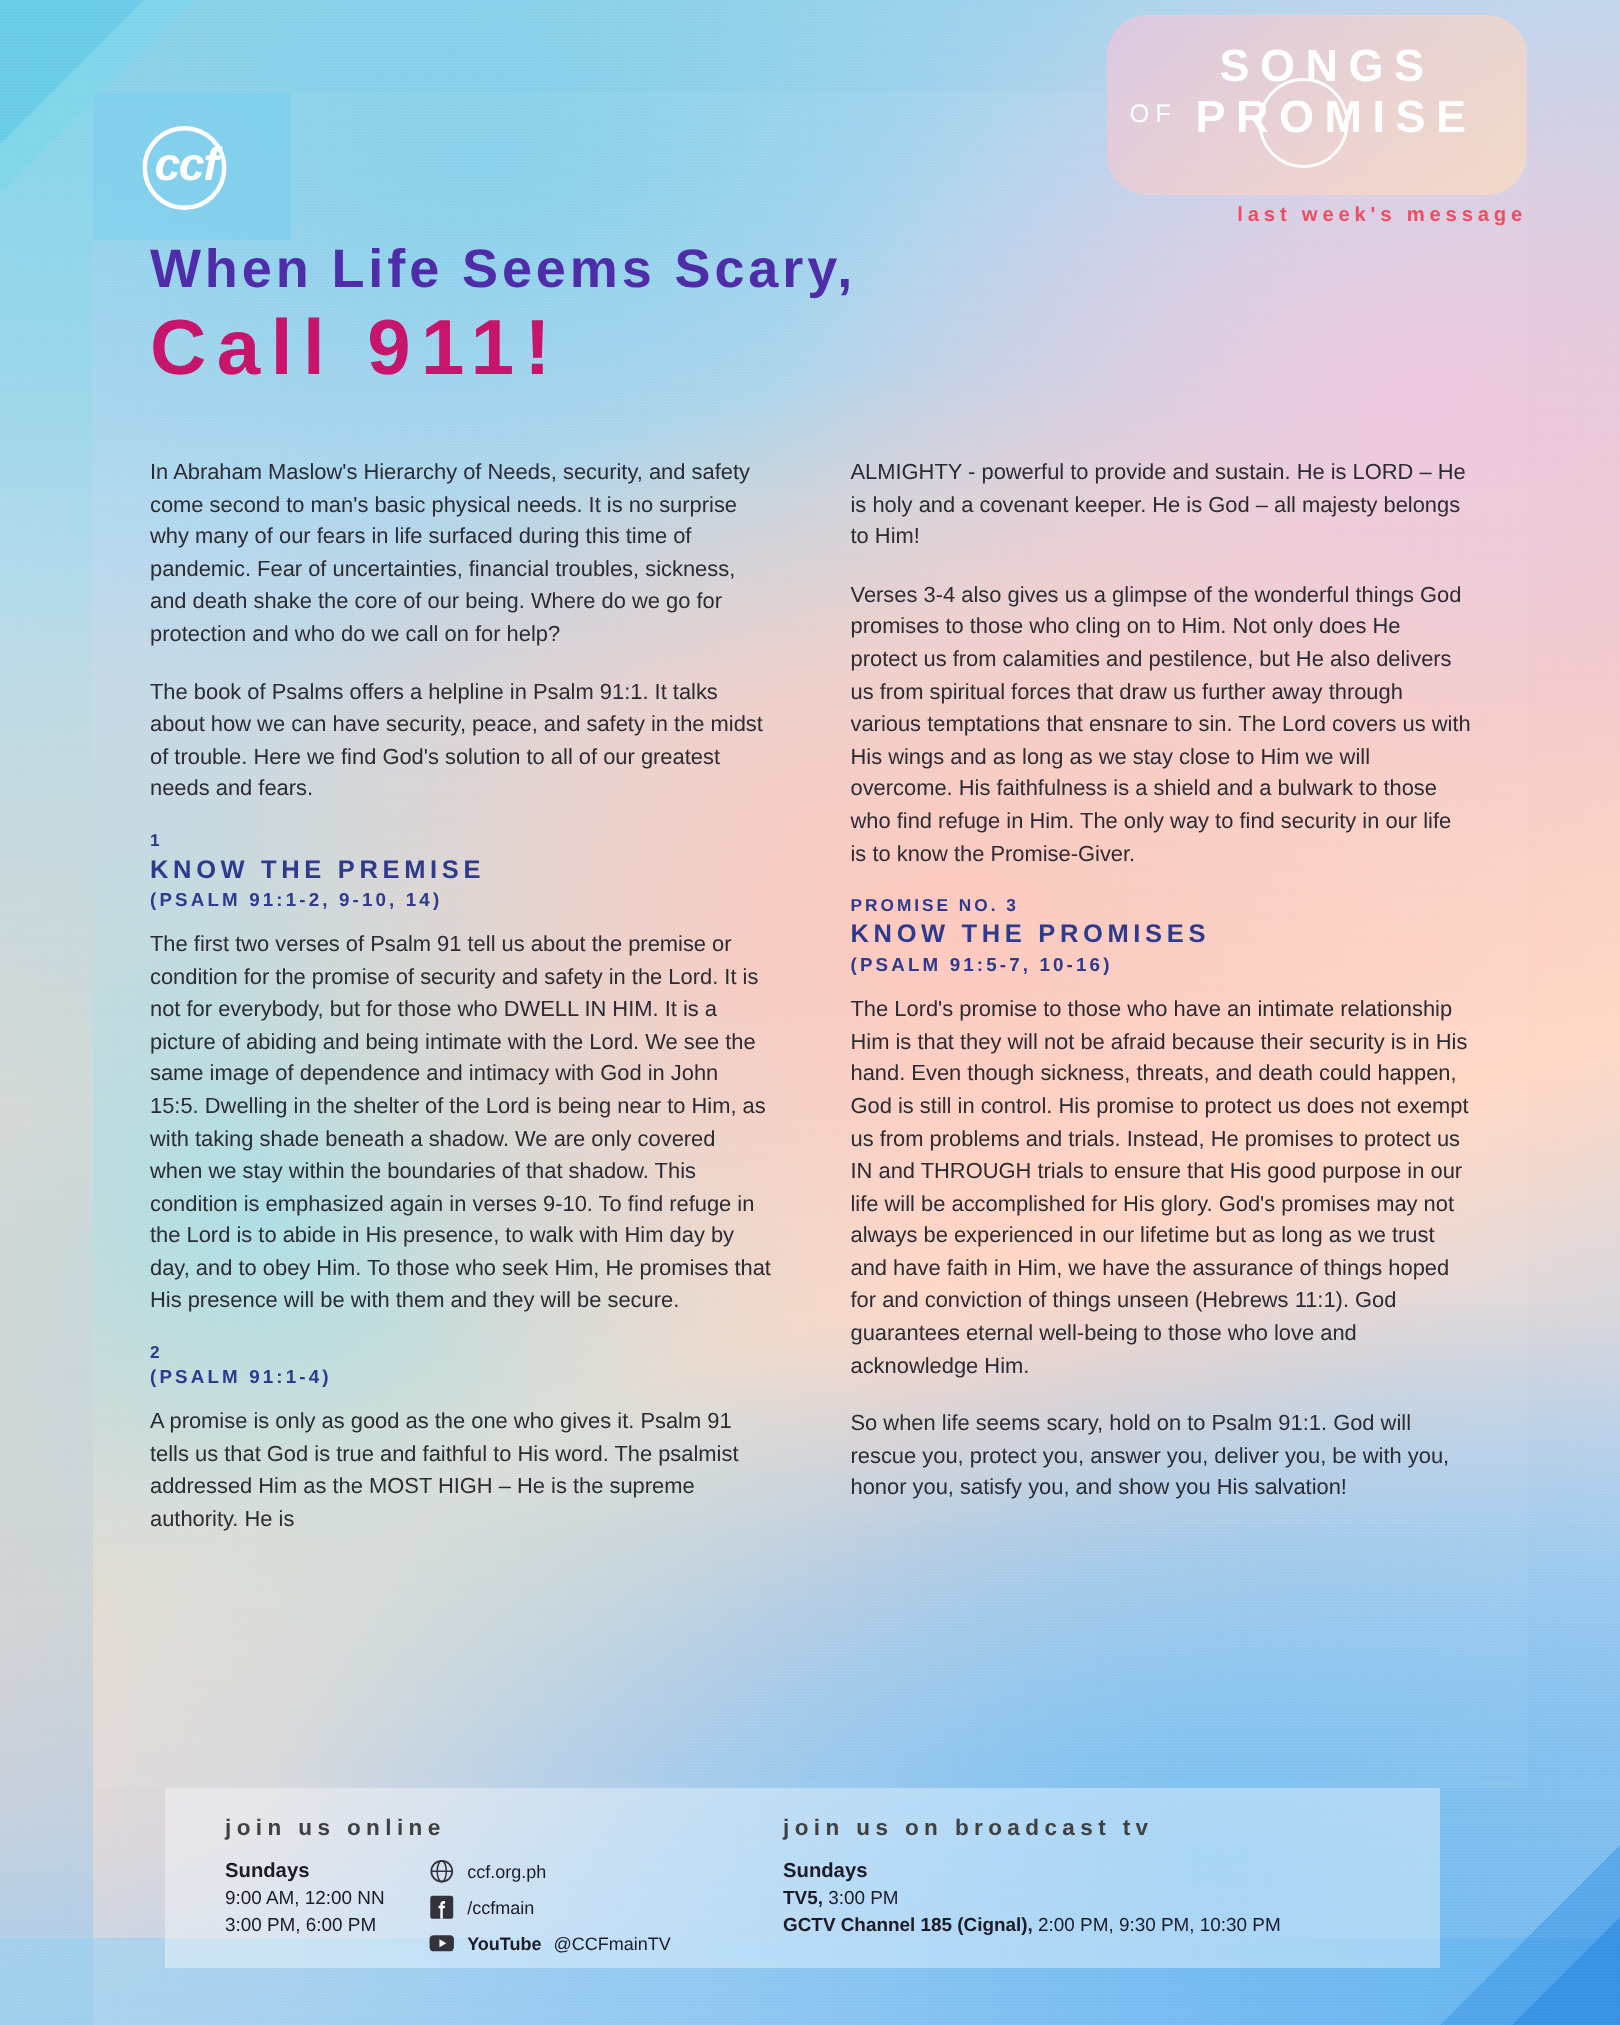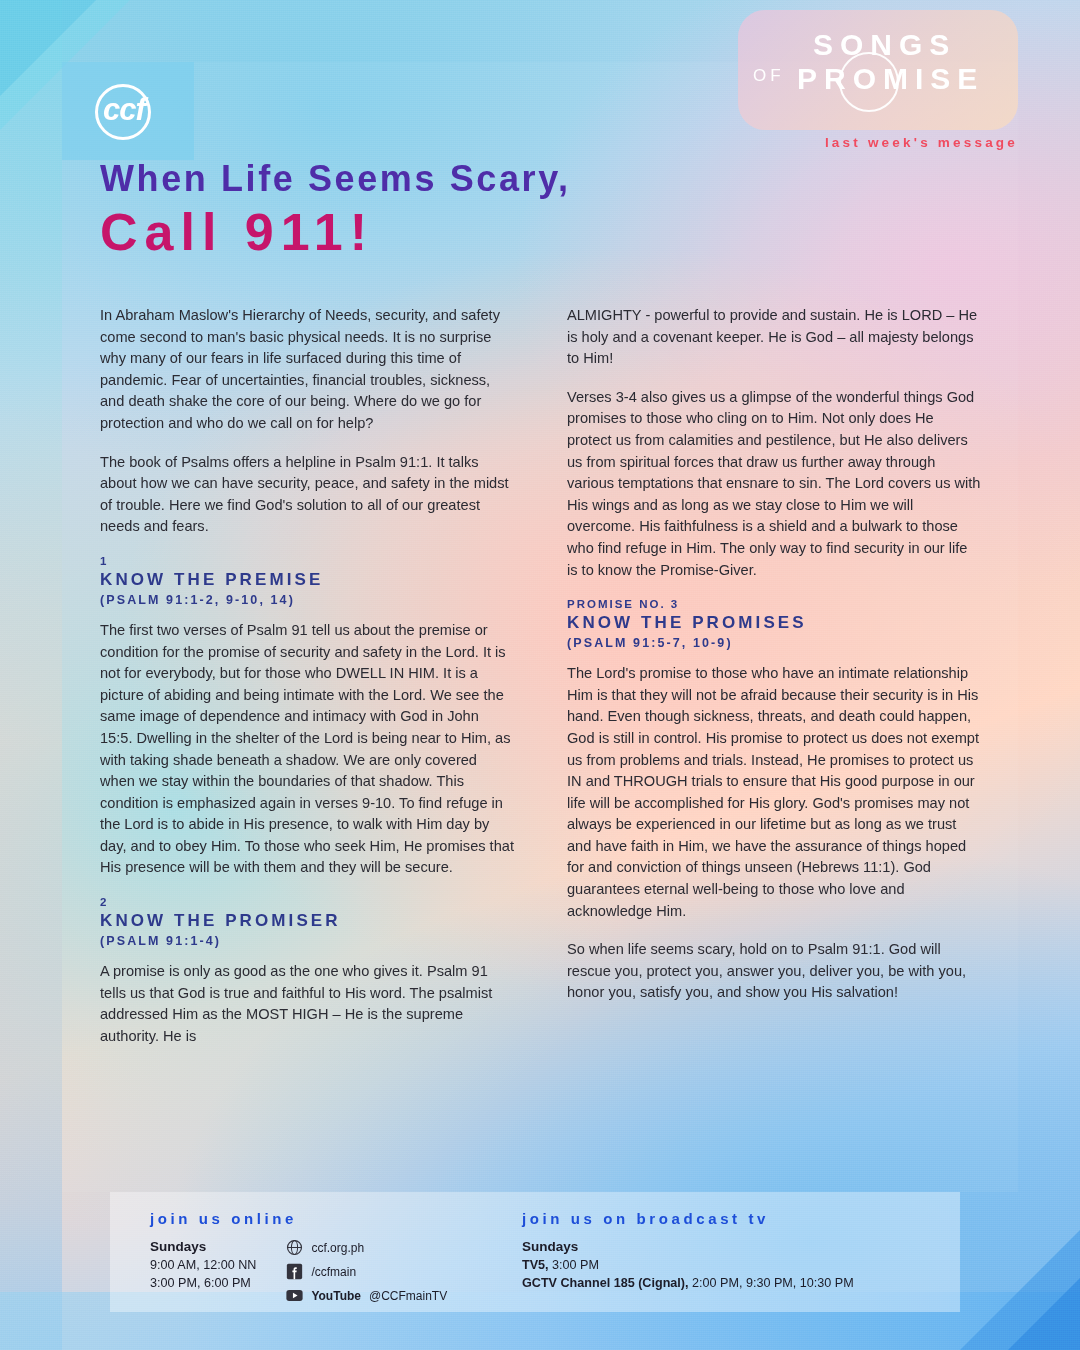--- a/index.html
+++ b/index.html
@@ -265,21 +265,21 @@
     width: 850px;
     height: 120px;
     background: rgba(255,255,255,0.38);
     padding: 18px 40px 0 40px;
     box-sizing: border-box;
     display: flex;
   }
   .foot-col-left { width: 372px; }
   .foot-col-right { flex: 1; }
   .foot-head {
-    color: #1d4ed8;
+    color: #404040;
     font-size: 15px;
     font-weight: bold;
     letter-spacing: 3.6px;
     margin-bottom: 12px;
   }
   .foot-sub {
     color: #1c1c28;
     font-size: 13.5px;
     font-weight: bold;
     margin-bottom: 3px;
@@ -351,32 +351,31 @@
   <div class="col">
     <p class="body">In Abraham Maslow's Hierarchy of Needs, security, and safety come second to man's basic physical needs. It is no surprise why many of our fears in life surfaced during this time of pandemic. Fear of uncertainties, financial troubles, sickness, and death shake the core of our being. Where do we go for protection and who do we call on for help?</p>
     <p class="body">The book of Psalms offers a helpline in Psalm 91:1. It talks about how we can have security, peace, and safety in the midst of trouble.  Here we find God's solution to all of our greatest needs and fears.</p>
 
     <div class="sec-num">1</div>
     <div class="sec-title">KNOW THE PREMISE</div>
     <div class="sec-ref">(PSALM 91:1-2, 9-10, 14)</div>
     <p class="body">The first two verses of Psalm 91 tell us about the premise or condition for the promise of security and safety in the Lord. It is not for everybody, but for those who DWELL IN HIM. It is a picture of abiding and being intimate with the Lord. We see the same image of dependence and intimacy with God in John 15:5. Dwelling in the shelter of the Lord is being near to Him, as with taking shade beneath a shadow. We are only covered when we stay within the boundaries of that shadow. This condition is emphasized again in verses 9-10. To find refuge in the Lord is to abide in His presence, to walk with Him day by day, and to obey Him. To those who seek Him, He promises that His presence will be with them and they will be secure.</p>
 
     <div class="sec-num">2</div>
-    <div class="sec-title">KNOW THE PROMISER</div>
     <div class="sec-ref">(PSALM 91:1-4)</div>
     <p class="body">A promise is only as good as the one who gives it. Psalm 91 tells us that God is true and faithful to His word. The psalmist addressed Him as the MOST HIGH – He is the supreme authority. He is</p>
   </div>
 
   <div class="col">
     <p class="body">ALMIGHTY - powerful to provide and sustain. He is LORD – He is holy and a covenant keeper. He is God – all majesty belongs to Him!</p>
     <p class="body">Verses 3-4 also gives us a glimpse of the wonderful things God promises to those who cling on to Him. Not only does He protect us from calamities and pestilence, but He also delivers us from spiritual forces that draw us further away through various temptations that ensnare to sin. The Lord covers us with His wings and as long as we stay close to Him we will overcome. His faithfulness is a shield and a bulwark to those who find refuge in Him. The only way to find security in our life is to know the Promise-Giver.</p>
 
     <div class="sec-num">PROMISE NO. 3</div>
     <div class="sec-title">KNOW THE PROMISES</div>
-    <div class="sec-ref">(PSALM 91:5-7, 10-9)</div>
+    <div class="sec-ref">(PSALM 91:5-7, 10-16)</div>
     <p class="body">The Lord's promise to those who have an intimate relationship Him is that they will not be afraid because their security is in His hand. Even though sickness, threats, and death could happen, God is still in control. His promise to protect us does not exempt us from problems and trials. Instead, He promises to protect us IN and THROUGH trials to ensure that His good purpose in our life will be accomplished for His glory. God's promises may not always be experienced in our lifetime but as long as we trust and have faith in Him, we have the assurance of things hoped for and conviction of things unseen (Hebrews 11:1). God guarantees eternal well-being to those who love and acknowledge Him.</p>
     <p class="body">So when life seems scary, hold on to Psalm 91:1. God will rescue you, protect you, answer you, deliver you, be with you, honor you, satisfy you, and show you His salvation!</p>
   </div>
 </div>
 
 <div class="footer">
 
   <div class="foot-col-left">
     <div class="foot-head">join us online</div>
     <div class="foot-flex">

